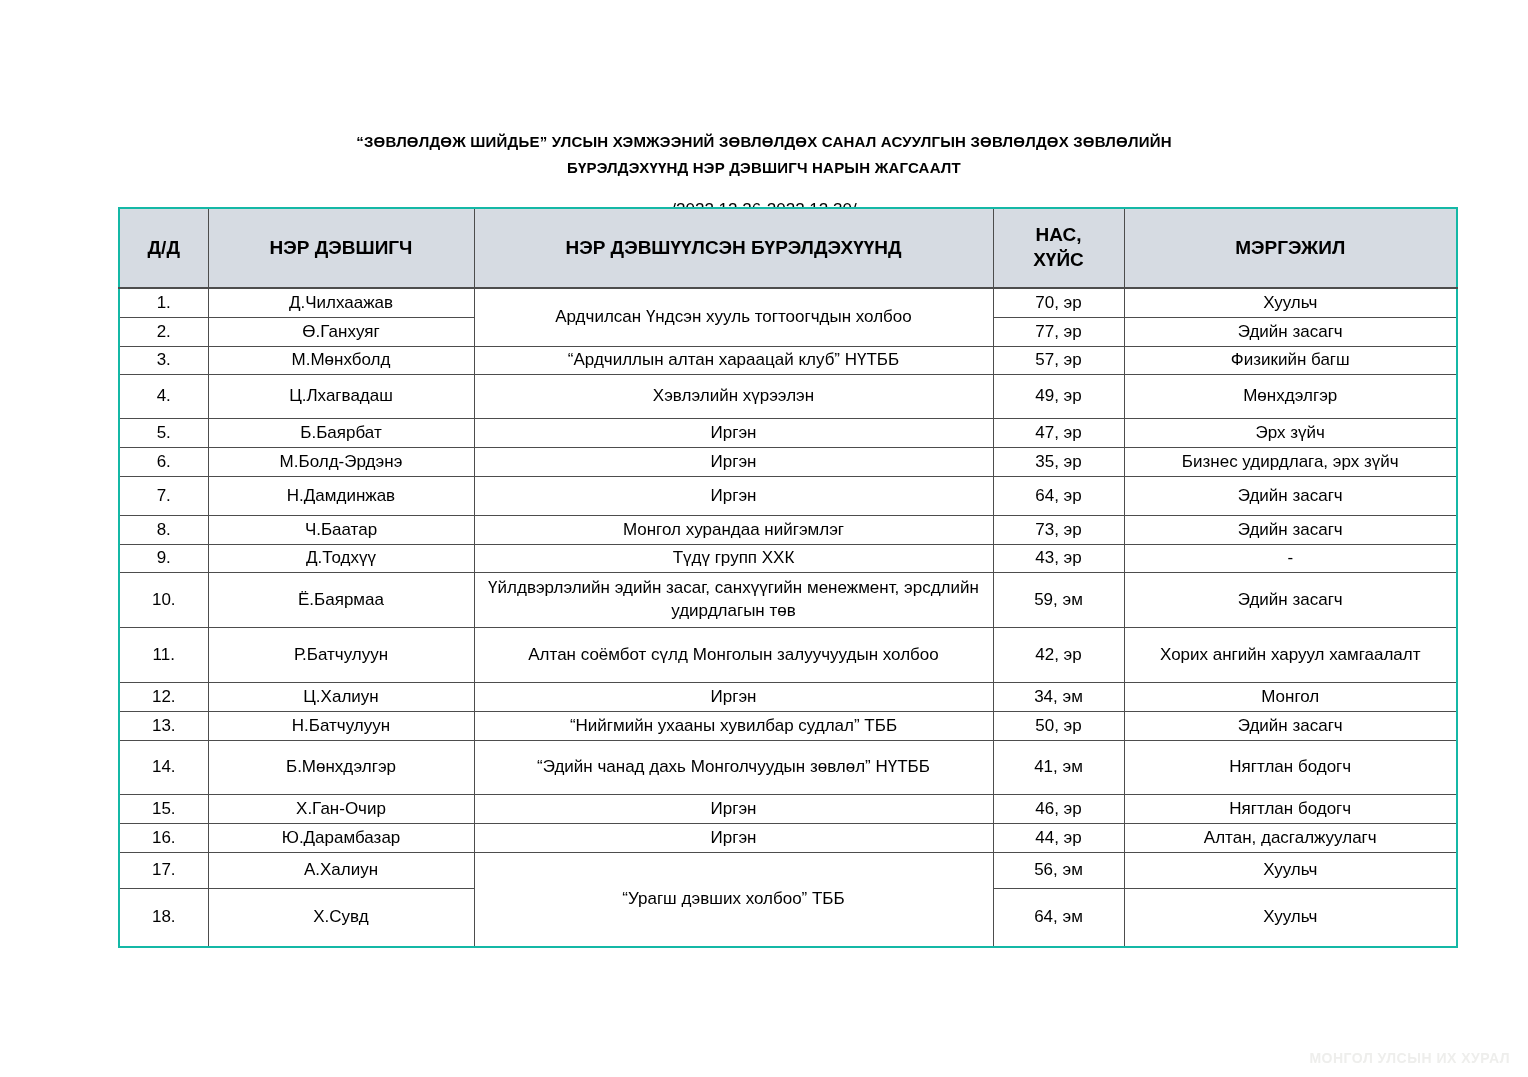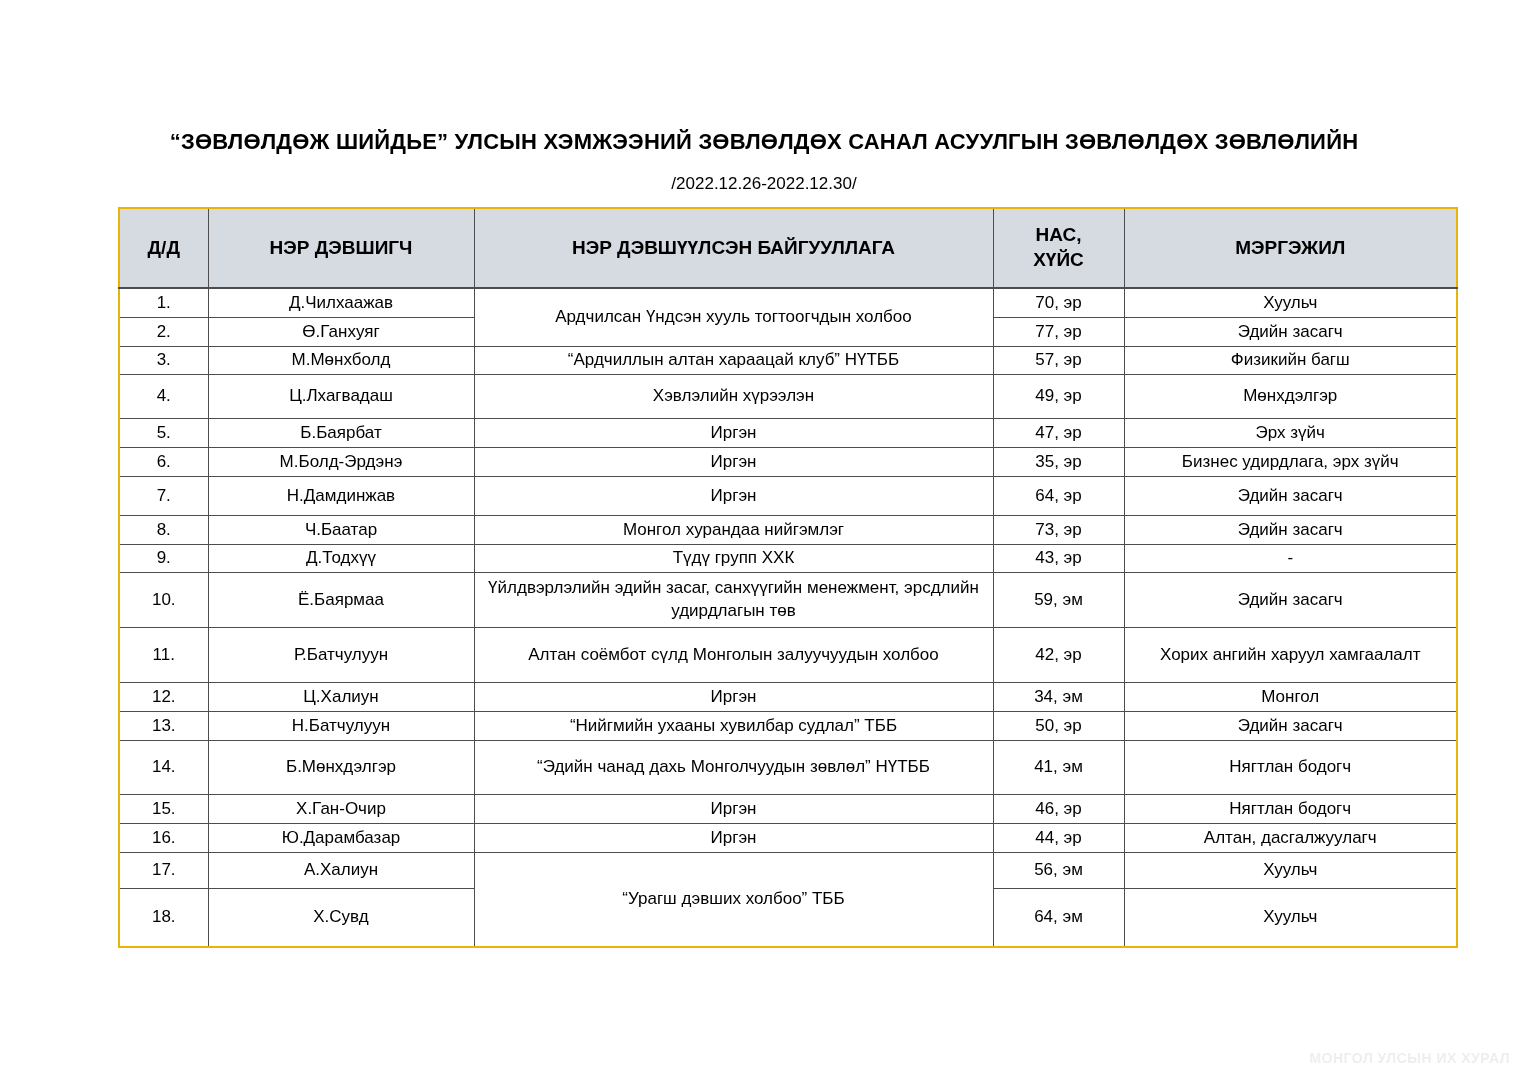--- a/index.html
+++ b/index.html
@@ -17,21 +17,21 @@
     overflow: hidden;
   }
   .title-block {
     position: absolute;
     top: 129px;
     left: 0;
     width: 100%;
     text-align: center;
   }
   .title-line {
-    font-size: 22px;
+    font-size: 15px;
     font-weight: bold;
     line-height: 26px;
     letter-spacing: 0.2px;
   }
   .date-line {
     font-size: 17px;
     font-weight: normal;
     line-height: 24px;
     margin-top: 17px;
   }
@@ -48,21 +48,21 @@
   table.roster col.c-org  { width: 519px; }
   table.roster col.c-age  { width: 131px; }
   table.roster col.c-prof { width: 333px; }
   table.roster th, table.roster td {
     border: 1px solid #4d4d4d;
     text-align: center;
     padding: 2px 6px;
     overflow: hidden;
   }
   table.roster {
-    border: 2px solid #eab308;
+    border: 2px solid #14b8a6;
   }
   table.roster th {
     background: #d6dbe2;
     font-size: 19px;
     font-weight: bold;
     height: 74px;
     vertical-align: middle;
     white-space: pre-line;
     line-height: 1.3;
     border-bottom: 2px solid #4d4d4d;
@@ -94,36 +94,37 @@
     user-select: none;
   }
 </style>
 </head>
 <body>
 
 <div class="page">
 
   <div class="title-block">
     <div class="title-line">“ЗӨВЛӨЛДӨЖ ШИЙДЬЕ” УЛСЫН ХЭМЖЭЭНИЙ ЗӨВЛӨЛДӨХ САНАЛ АСУУЛГЫН ЗӨВЛӨЛДӨХ ЗӨВЛӨЛИЙН</div>
+    <div class="title-line">БҮРЭЛДЭХҮҮНД НЭР ДЭВШИГЧ НАРЫН ЖАГСААЛТ</div>
     <div class="date-line">/2022.12.26-2022.12.30/</div>
   </div>
 
   <table class="roster">
     <colgroup>
       <col class="c-num">
         <col class="c-name">
         <col class="c-org">
         <col class="c-age">
         <col class="c-prof">
     </colgroup>
     <thead>
       <tr>
         <th>Д/Д</th>
         <th>НЭР ДЭВШИГЧ</th>
-        <th>НЭР ДЭВШҮҮЛСЭН БАЙГУУЛЛАГА</th>
+        <th>НЭР ДЭВШҮҮЛСЭН БҮРЭЛДЭХҮҮНД</th>
         <th>НАС,
 ХҮЙС</th>
         <th>МЭРГЭЖИЛ</th>
       </tr>
     </thead>
     <tbody>
       <tr class="h28">
         <td>1.</td>
         <td>Д.Чилхаажав</td>
         <td class="va-top" rowspan="2">Ардчилсан Үндсэн хууль тогтоогчдын холбоо</td>

